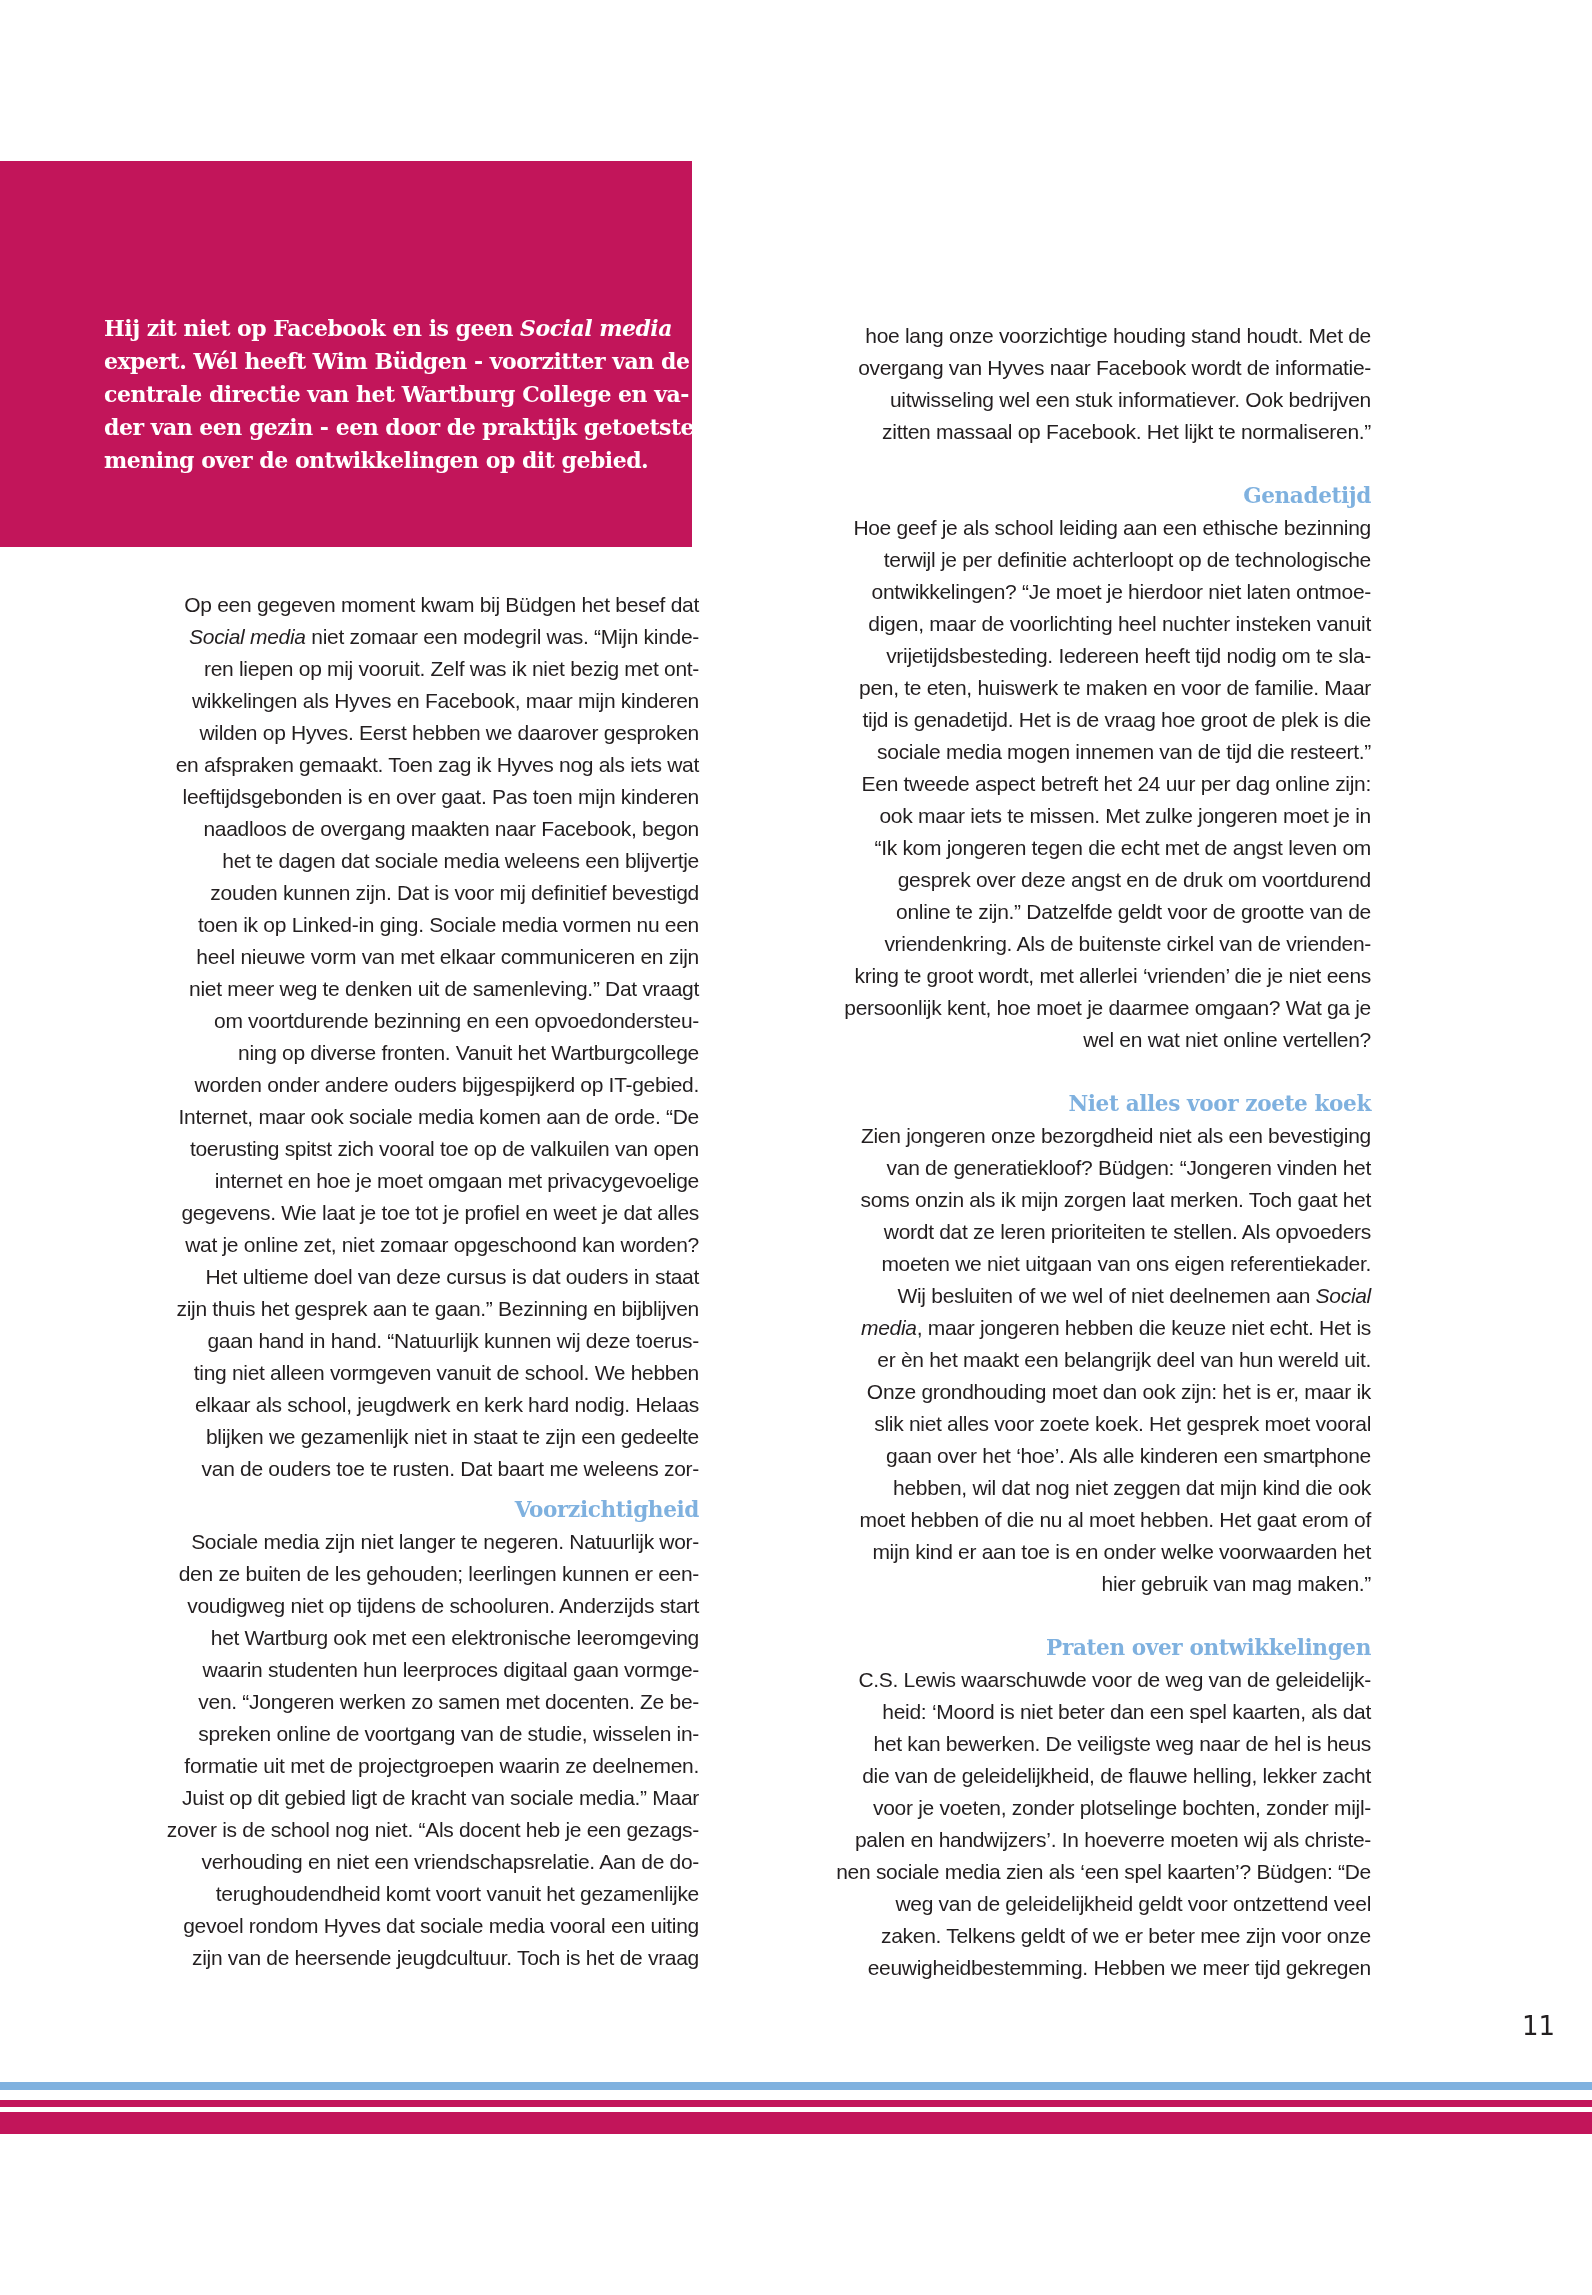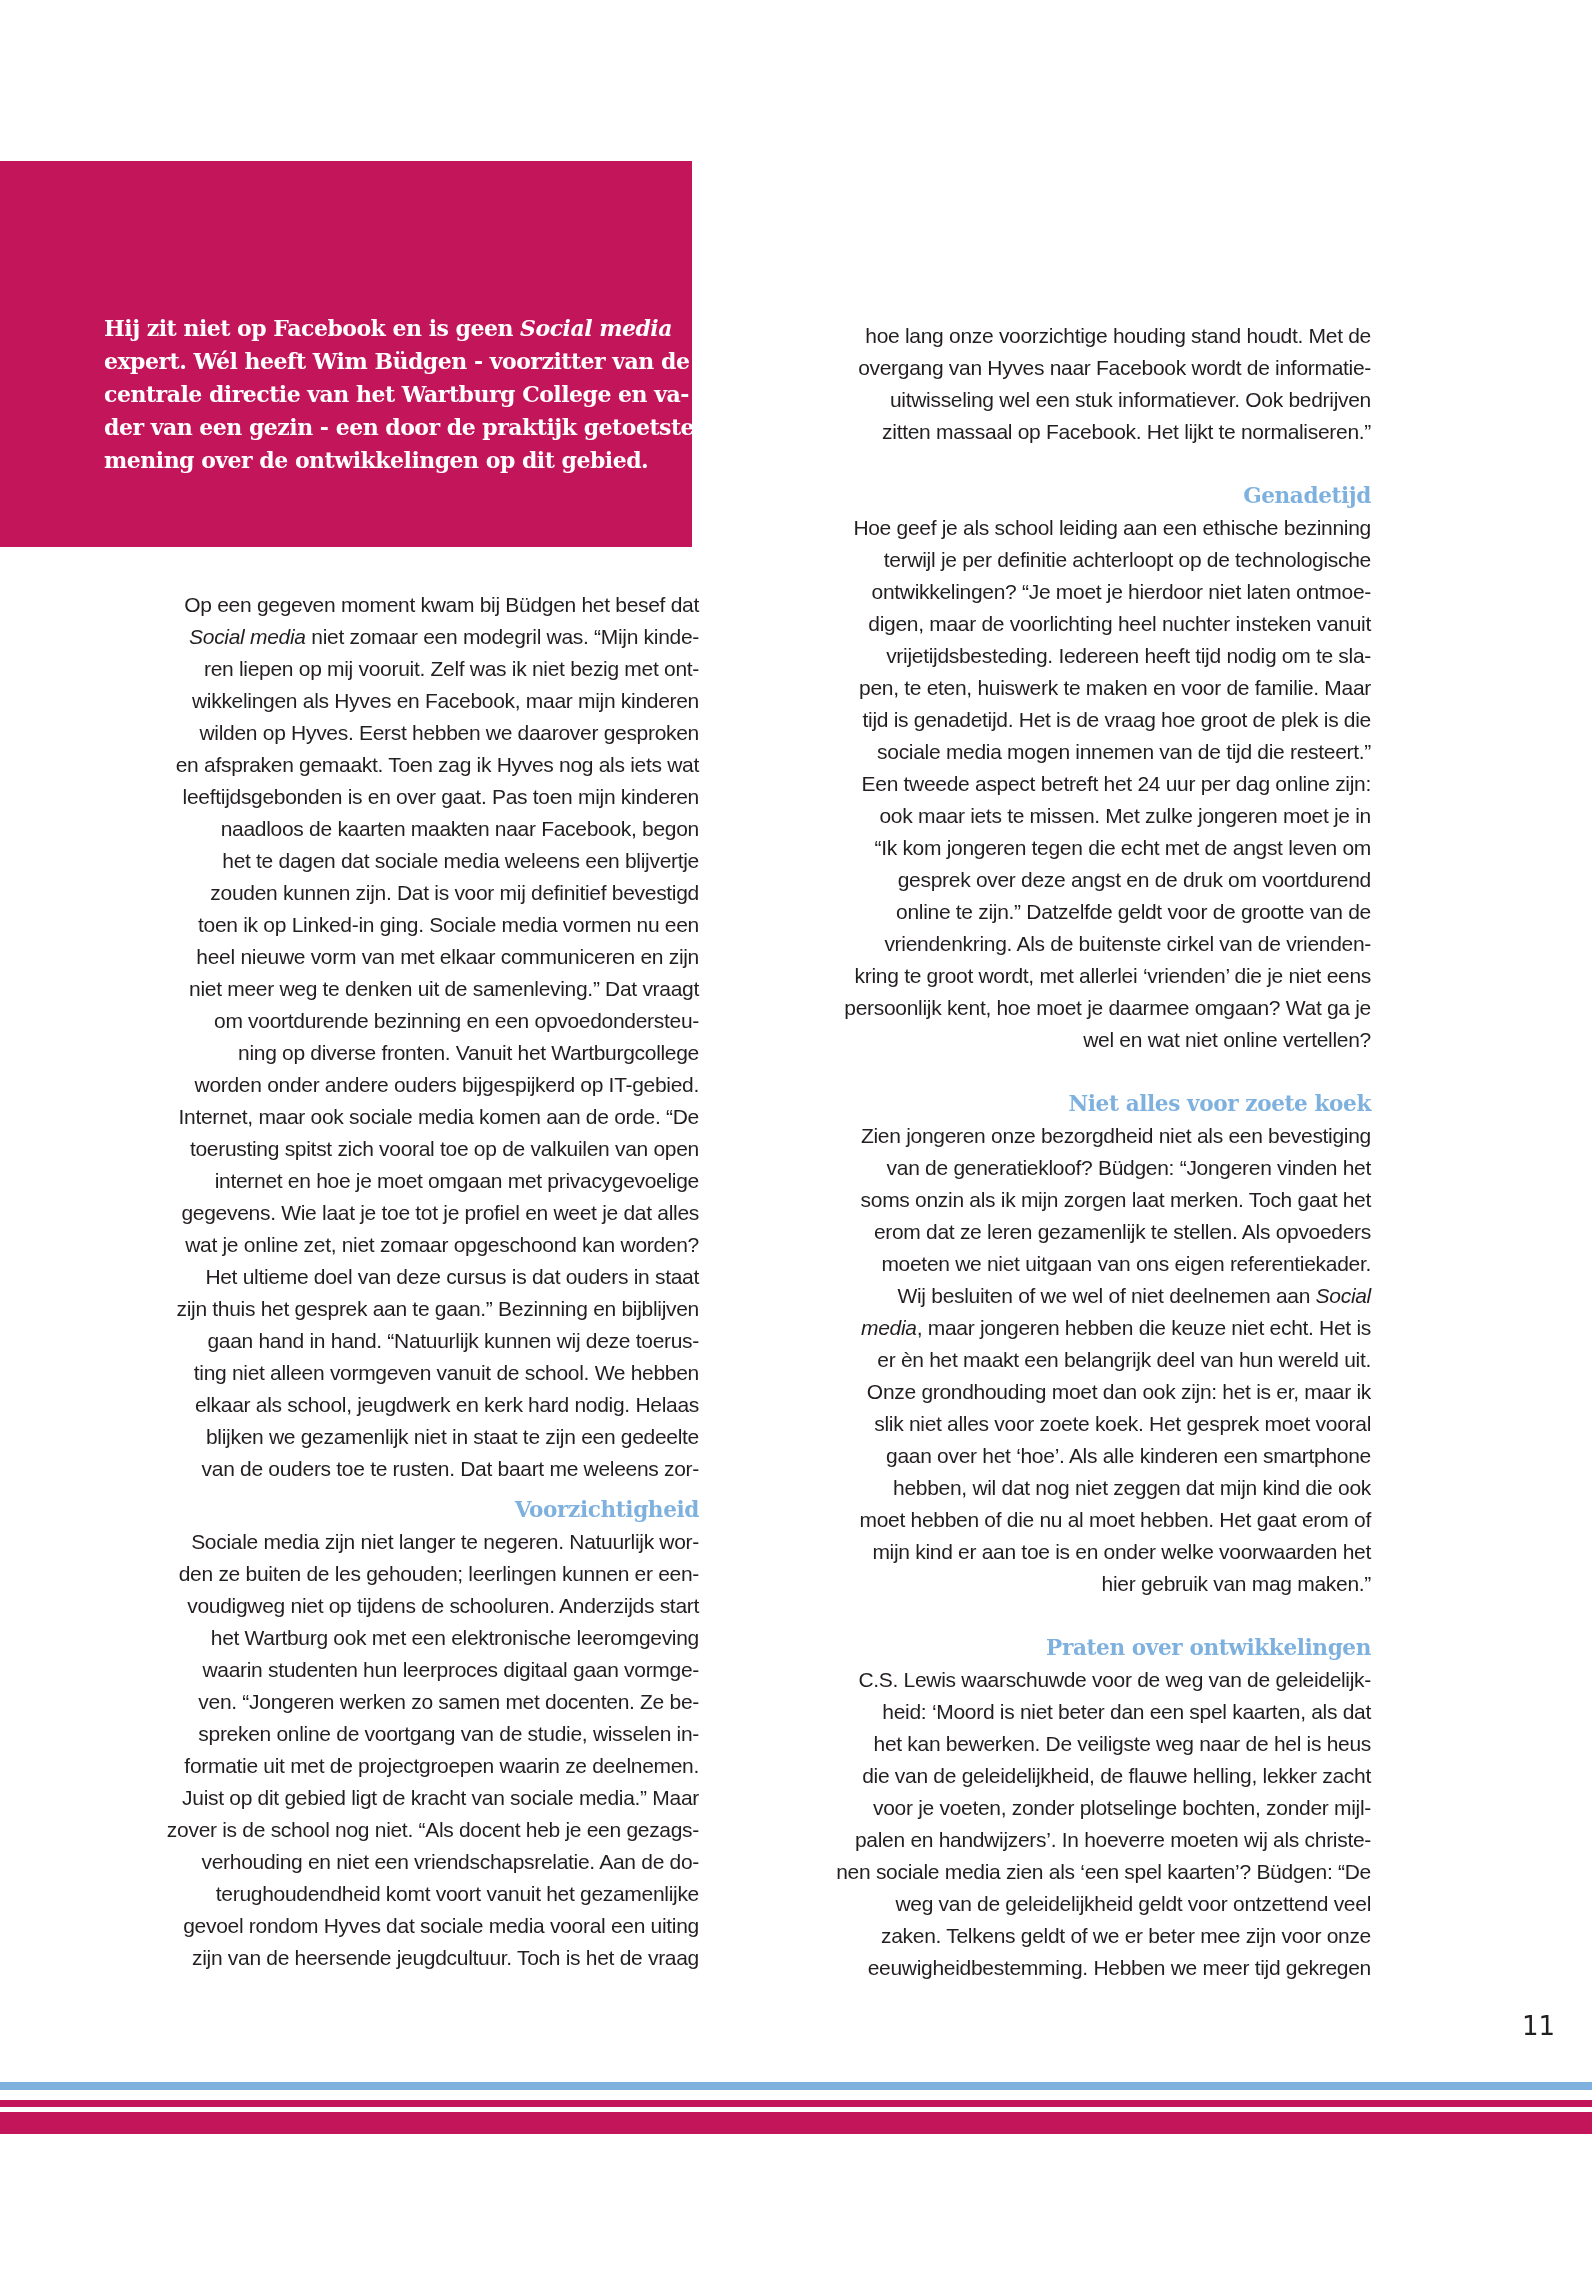--- a/index.html
+++ b/index.html
@@ -52,21 +52,21 @@
 
 <div class="col col-left">
   <div>
     <span class="line">Op een gegeven moment kwam bij Büdgen het besef dat</span>
     <span class="line"><em>Social media</em><span> niet zomaar een modegril was. “Mijn kinde-</span></span>
     <span class="line">ren liepen op mij vooruit. Zelf was ik niet bezig met ont-</span>
     <span class="line">wikkelingen als Hyves en Facebook, maar mijn kinderen</span>
     <span class="line">wilden op Hyves. Eerst hebben we daarover gesproken</span>
     <span class="line">en afspraken gemaakt. Toen zag ik Hyves nog als iets wat</span>
     <span class="line">leeftijdsgebonden is en over gaat. Pas toen mijn kinderen</span>
-    <span class="line">naadloos de kaarten maakten naar Facebook, begon</span>
+    <span class="line">naadloos de overgang maakten naar Facebook, begon</span>
     <span class="line">het te dagen dat sociale media weleens een blijvertje</span>
     <span class="line">zouden kunnen zijn. Dat is voor mij definitief bevestigd</span>
     <span class="line">toen ik op Linked-in ging. Sociale media vormen nu een</span>
     <span class="line">heel nieuwe vorm van met elkaar communiceren en zijn</span>
     <span class="line">niet meer weg te denken uit de samenleving.” Dat vraagt</span>
     <span class="line">om voortdurende bezinning en een opvoedondersteu-</span>
     <span class="line">ning op diverse fronten. Vanuit het Wartburgcollege</span>
     <span class="line">worden onder andere ouders bijgespijkerd op IT-gebied.</span>
     <span class="line">Internet, maar ook sociale media komen aan de orde. “De</span>
     <span class="line">toerusting spitst zich vooral toe op de valkuilen van open</span>
@@ -128,21 +128,21 @@
     <span class="line">kring te groot wordt, met allerlei ‘vrienden’ die je niet eens</span>
     <span class="line">persoonlijk kent, hoe moet je daarmee omgaan? Wat ga je</span>
     <span class="line">wel en wat niet online vertellen?</span>
   </div>
   <span class="gap"></span>
   <span class="heading">Niet alles voor zoete koek</span>
   <div>
     <span class="line">Zien jongeren onze bezorgdheid niet als een bevestiging</span>
     <span class="line">van de generatiekloof? Büdgen: “Jongeren vinden het</span>
     <span class="line">soms onzin als ik mijn zorgen laat merken. Toch gaat het</span>
-    <span class="line">erom dat ze leren gezamenlijk te stellen. Als opvoeders</span>
+    <span class="line">wordt dat ze leren prioriteiten te stellen. Als opvoeders</span>
     <span class="line">moeten we niet uitgaan van ons eigen referentiekader.</span>
     <span class="line"><span>Wij besluiten of we wel of niet deelnemen aan </span><em>Social</em></span>
     <span class="line"><em>media</em><span>, maar jongeren hebben die keuze niet echt. Het is</span></span>
     <span class="line">er èn het maakt een belangrijk deel van hun wereld uit.</span>
     <span class="line">Onze grondhouding moet dan ook zijn: het is er, maar ik</span>
     <span class="line">slik niet alles voor zoete koek. Het gesprek moet vooral</span>
     <span class="line">gaan over het ‘hoe’. Als alle kinderen een smartphone</span>
     <span class="line">hebben, wil dat nog niet zeggen dat mijn kind die ook</span>
     <span class="line">moet hebben of die nu al moet hebben. Het gaat erom of</span>
     <span class="line">mijn kind er aan toe is en onder welke voorwaarden het</span>

